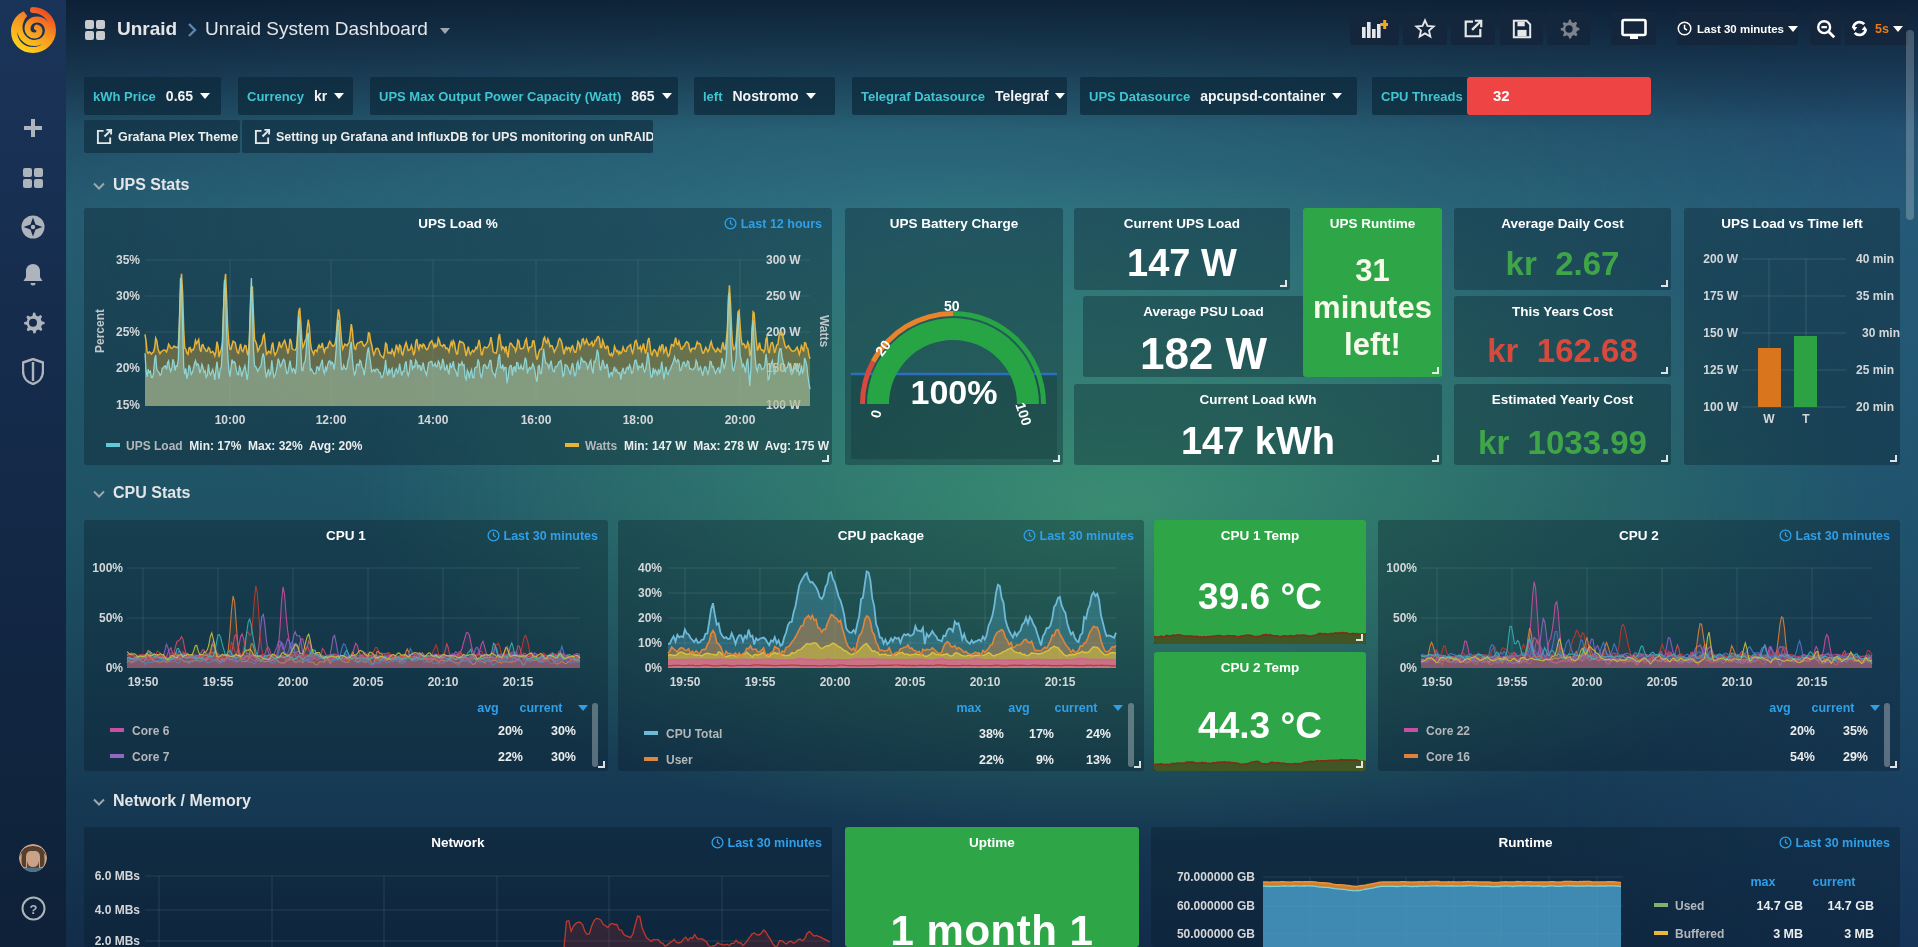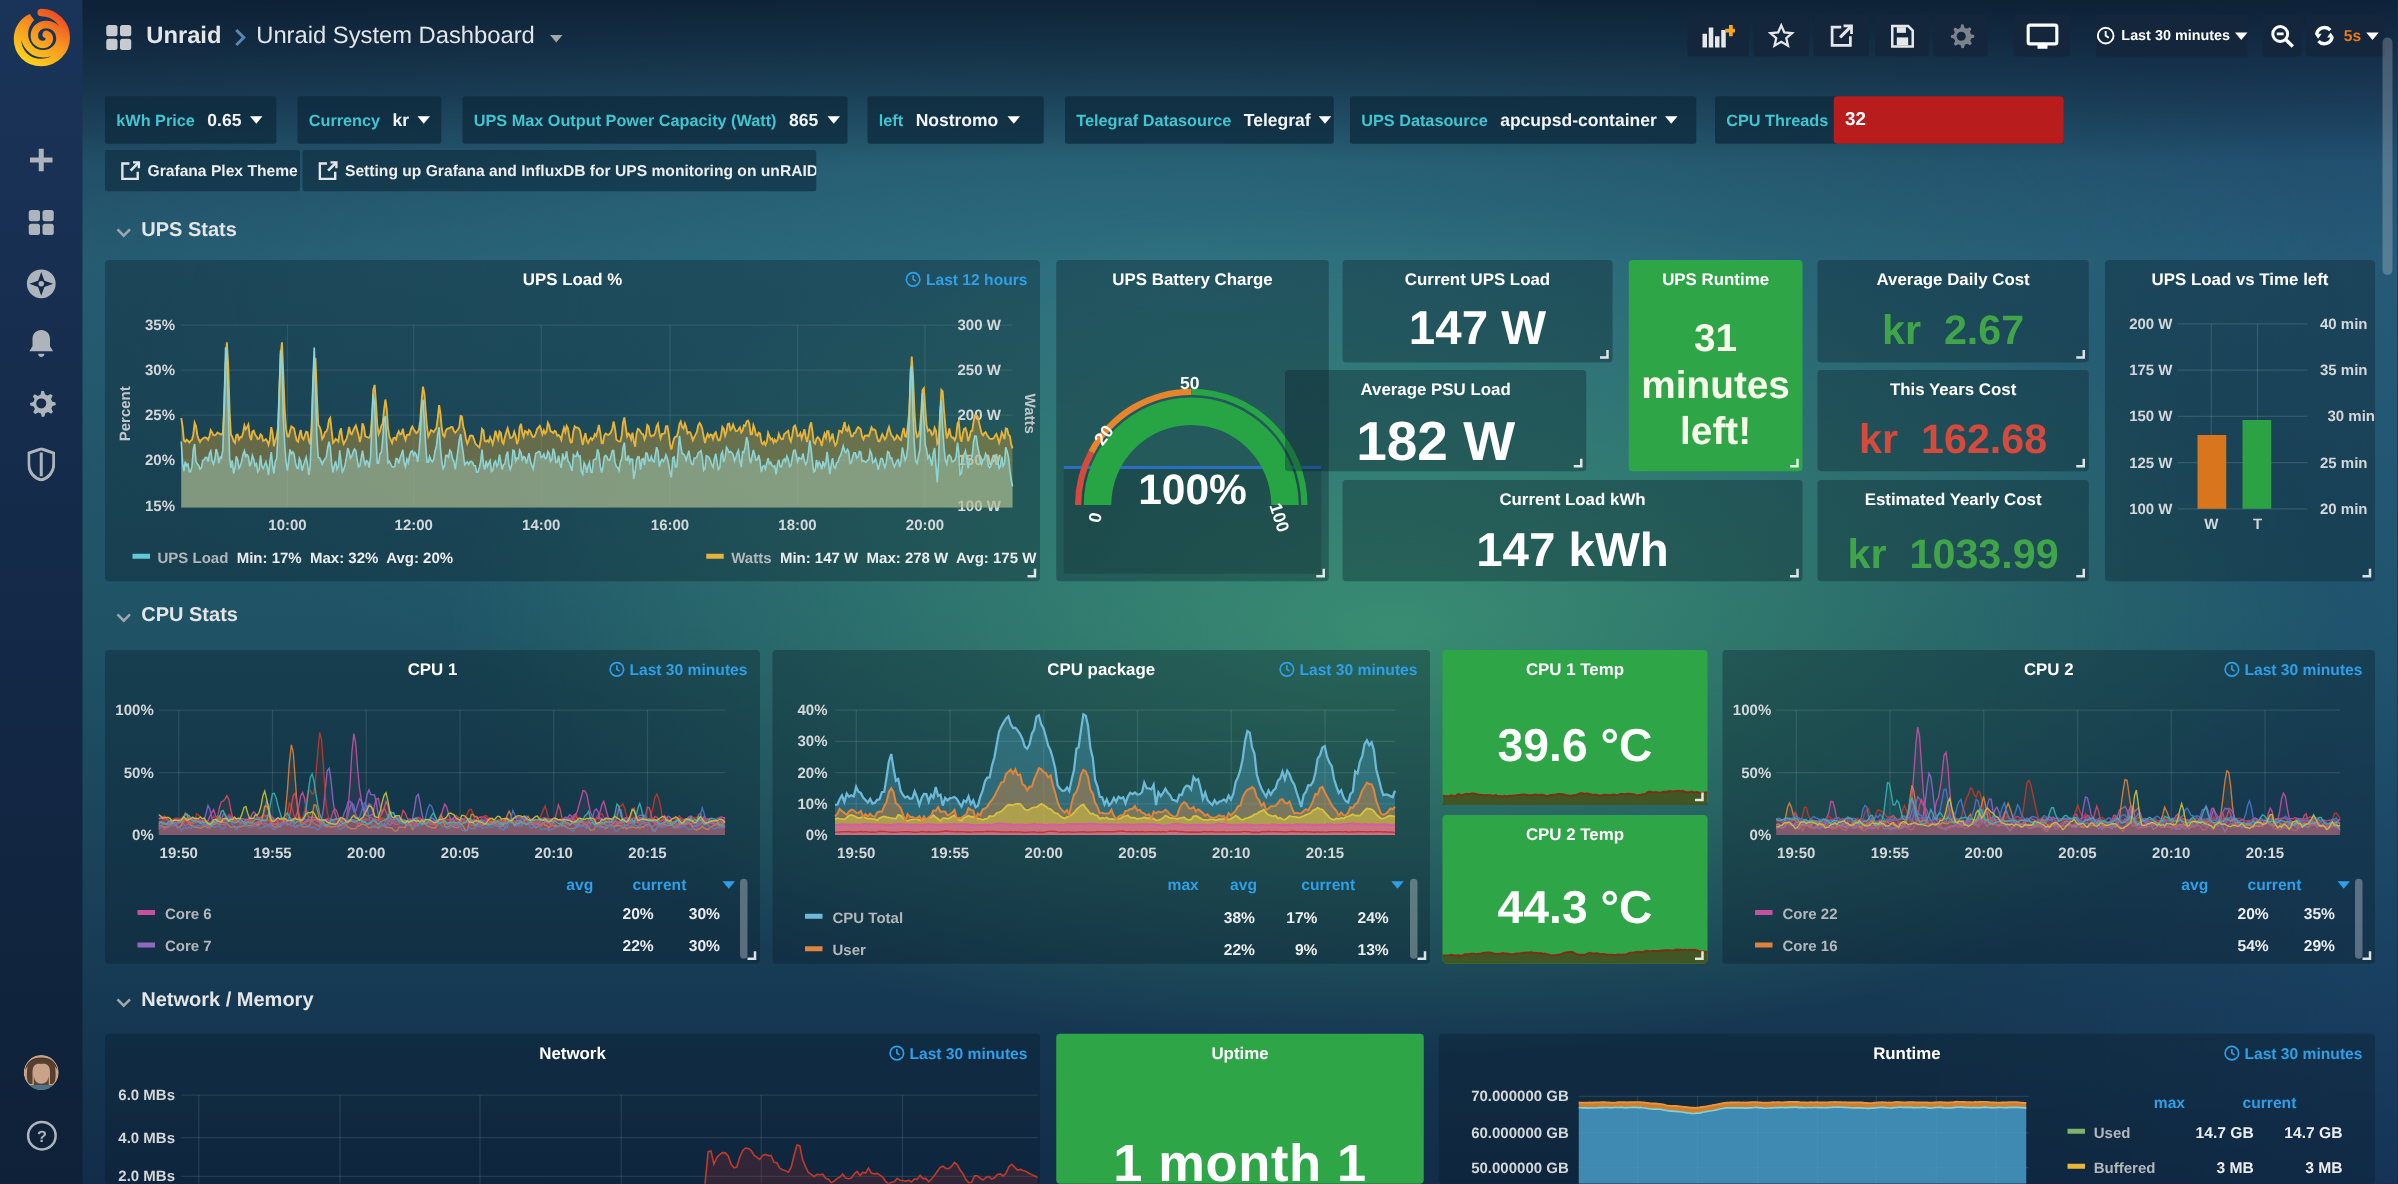--- a/index.html
+++ b/index.html
@@ -12,21 +12,21 @@
 .abs{position:absolute}
 .panel{position:absolute;background:rgba(8,25,38,0.34);border-radius:3px}
 .gpanel{position:absolute;background:#2ea648;border-radius:3px}
 .ptitle{position:absolute;top:8px;left:0;right:0;text-align:center;color:#fff;
  font-size:13.5px;font-weight:bold;letter-spacing:0}
 .trange{position:absolute;top:9px;color:#2f9fe8;font-size:12.5px;font-weight:bold}
 .ylab{position:absolute;color:#d4d7d9;font-size:12px;font-weight:bold;text-align:right}
 .xlab{position:absolute;color:#d4d7d9;font-size:12px;font-weight:bold;text-align:center}
 .leg{position:absolute;font-size:12px;font-weight:bold;white-space:nowrap}
 .legname{color:#b4b7ba}.legval{color:#eceded}
-.colh{color:#2f9fe8;font-size:12.5px;font-weight:bold;position:absolute;text-align:left}
+.colh{color:#2f9fe8;font-size:12.5px;font-weight:bold;position:absolute;text-align:center}
 .colv{color:#eceded;font-size:12.5px;font-weight:bold;position:absolute;text-align:right}
 .statv{position:absolute;left:0;right:0;text-align:center;color:#fff;font-weight:bold}
 .corner{position:absolute;right:3px;bottom:3px;width:7px;height:7px;
  border-right:2px solid rgba(255,255,255,0.85);border-bottom:2px solid rgba(255,255,255,0.85)}
 .vbox{position:absolute;background:rgba(13,42,60,0.75);border-radius:2px;height:38px;top:77px;
  display:flex;align-items:center;padding:0 9px;white-space:nowrap;overflow:hidden}
 .vlab{color:#41c5d1;font-size:13px;font-weight:bold}
 .vval{color:#f2f3f4;font-size:14px;font-weight:bold;margin-left:10px}
 .caret{display:inline-block;width:0;height:0;border-left:5px solid transparent;
  border-right:5px solid transparent;border-top:6px solid #fff;margin-left:7px;vertical-align:middle}
@@ -198,21 +198,21 @@
     <span class="caret"></span>
   </div>
 <div class="vbox" style="left:1080px;width:277px">
     <span class="vlab">UPS Datasource</span>
     <span class="vval">apcupsd-container</span>
     <span class="caret"></span>
   </div>
 <div class="vbox" style="left:1372px;width:279px;padding-right:0">
     <span class="vlab">CPU Threads</span>
   </div>
-<div class="abs" style="left:1467px;top:77px;width:184px;height:38px;background:#b91c1c;border-radius:3px;color:#fff;font-size:15px;font-weight:bold;line-height:38px;padding-left:9px">32</div>
+<div class="abs" style="left:1467px;top:77px;width:184px;height:38px;background:#ef4444;border-radius:3px;color:#fff;font-size:15px;font-weight:bold;line-height:38px;padding-left:26px">32</div>
 <div class="lbox" style="left:84px;width:156px"><svg width="17" height="17" viewBox="0 0 18 18" style="margin-right:5px;flex-shrink:0">
       <path d="M8 3H2v13h13v-6" fill="none" stroke="#e6e7e8" stroke-width="2"></path>
       <path d="M11 2h5v5" fill="none" stroke="#e6e7e8" stroke-width="2"></path>
       <path d="M15.5 2.5L9 9" stroke="#e6e7e8" stroke-width="2.2"></path>
     </svg>Grafana Plex Theme</div>
 <div class="lbox" style="left:242px;width:411px"><svg width="17" height="17" viewBox="0 0 18 18" style="margin-right:5px;flex-shrink:0">
       <path d="M8 3H2v13h13v-6" fill="none" stroke="#e6e7e8" stroke-width="2"></path>
       <path d="M11 2h5v5" fill="none" stroke="#e6e7e8" stroke-width="2"></path>
       <path d="M15.5 2.5L9 9" stroke="#e6e7e8" stroke-width="2.2"></path>
     </svg>Setting up Grafana and InfluxDB for UPS monitoring on unRAID</div>
@@ -287,21 +287,21 @@
     <div class="abs" style="left:27px;top:198px;color:#fff;font-size:14px;font-weight:bold;transform:rotate(-78deg)">0</div>
     <div class="abs" style="left:167px;top:198px;color:#fff;font-size:14px;font-weight:bold;transform:rotate(72deg)">100</div>
     <div class="abs" style="left:0;width:218px;text-align:center;top:165px;color:#fff;font-size:34px;font-weight:bold">100%</div>
     <div class="corner"></div>
   </div>
 <div class="panel" style="left:1074px;top:208px;width:216px;height:82px">
     <div class="ptitle">Current UPS Load</div>
     <div class="statv" style="top:34px;font-size:38px;color:#fff">147 W</div>
     <div class="corner"></div>
   </div>
-<div class="panel" style="left:1028px;top:296px;width:241px;height:81px">
+<div class="panel" style="left:1083px;top:296px;width:241px;height:81px">
     <div class="ptitle">Average PSU Load</div>
     <div class="statv" style="top:33px;font-size:44px;color:#fff">182 W</div>
     <div class="corner"></div>
   </div>
 <div class="panel" style="left:1074px;top:384px;width:368px;height:81px">
     <div class="ptitle">Current Load kWh</div>
     <div class="statv" style="top:36px;font-size:38px;color:#fff">147 kWh</div>
     <div class="corner"></div>
   </div>
 <div class="gpanel" style="left:1303px;top:208px;width:139px;height:169px">

